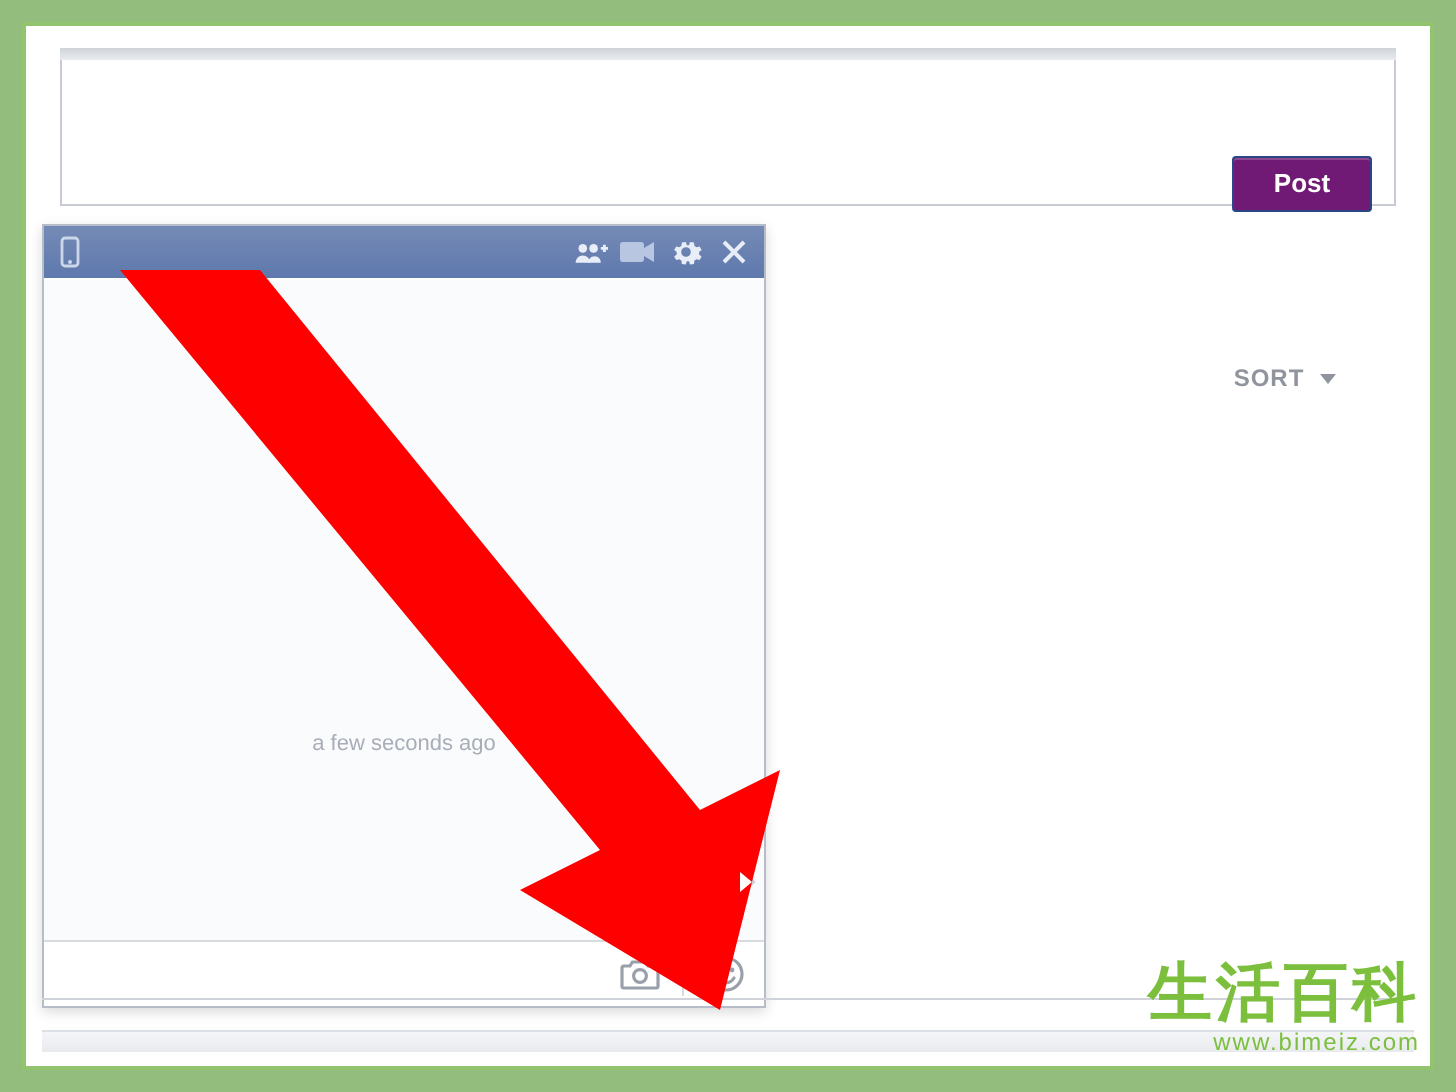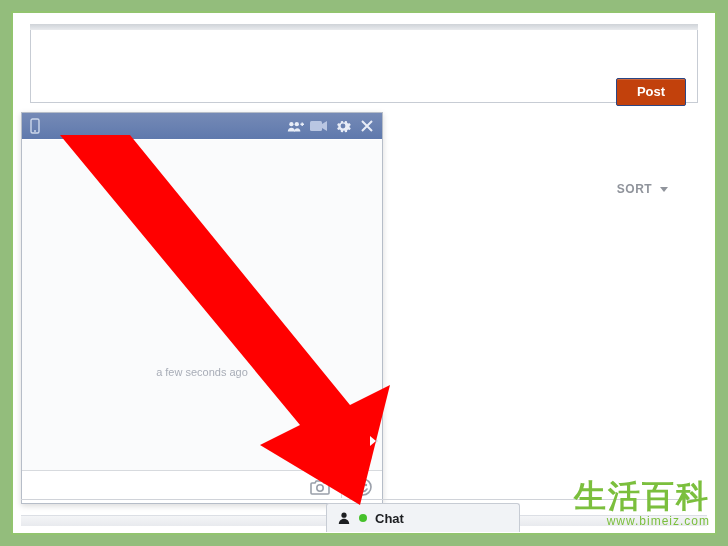--- a/index.html
+++ b/index.html
@@ -2,21 +2,21 @@
 <html><head>
 <meta charset="utf-8">
 <style>
   html,body{margin:0;padding:0;font-family:"Helvetica Neue",Helvetica,Arial,sans-serif;background:#9ac183;}
   #stage{position:relative;width:728px;height:546px;margin:0 auto;background:#93bd7c;overflow:hidden;}
   
   #frame-border{position:absolute;left:11px;top:11px;right:11px;bottom:11px;border:2px solid #92c46f;background:#fff;}
   #shadow-top{position:absolute;left:30px;right:30px;top:24px;height:6px;background:linear-gradient(#cfd3d8,#e9ebee);}
   
   #post-pane{position:absolute;left:30px;right:30px;top:30px;height:72px;background:#fff;border:1px solid #c7ccd4;border-top:none;}
-  #post-btn{position:absolute;right:42px;top:78px;width:68px;height:26px;background:#c2410c;border:1px solid #2b4684;color:#fff;font-weight:bold;font-size:13px;line-height:26px;text-align:center;border-radius:2px;box-shadow:inset 0 1px 0 rgba(255,255,255,.2);cursor:pointer;}
+  #post-btn{position:absolute;right:42px;top:78px;width:68px;height:26px;background:#701a75;border:1px solid #2b4684;color:#fff;font-weight:bold;font-size:13px;line-height:26px;text-align:center;border-radius:2px;box-shadow:inset 0 1px 0 rgba(255,255,255,.2);cursor:pointer;}
   
   #sort{position:absolute;right:60px;top:138px;color:#90949c;font-size:12px;font-weight:bold;letter-spacing:.5px;cursor:pointer;margin-top:44px;}
   #sort .caret{display:inline-block;margin-left:4px;border-left:4px solid transparent;border-right:4px solid transparent;border-top:5px solid #90949c;vertical-align:middle;}
   
   #chat-win{position:absolute;left:21px;top:112px;width:360px;height:390px;background:#fff;border:1px solid #b6bdc8;box-shadow:0 2px 6px rgba(0,0,0,.15);}
   #chat-head{height:26px;background:#6d84b4;background:linear-gradient(#758ab6,#5f79ad);display:flex;align-items:center;padding:0 6px;}
   #chat-head .left-ico{width:16px;height:16px;margin-right:4px;}
   #chat-head .spacer{flex:1;}
   #chat-head .ico{width:18px;height:16px;margin-left:6px;cursor:pointer;display:flex;align-items:center;justify-content:center;}
   #chat-body{position:absolute;left:0;right:0;top:27px;bottom:32px;background:#fafbfc;}
@@ -119,28 +119,20 @@
             <circle cx="13" cy="8" r="1.2" fill="#9aa0aa"></circle>
             <path d="M6 12c1 1.6 2.4 2.4 4 2.4s3-.8 4-2.4" fill="none" stroke="#9aa0aa" stroke-width="1.6" stroke-linecap="round"></path>
           </svg>
       </span>
     </div>
   </div>
 
   <div id="bottom-divider"></div>
   <div id="bottom-strip"></div>
 
-  <div id="chat-dock">
-    <svg width="14" height="14" viewBox="0 0 14 14">
-        <circle cx="7" cy="4.2" r="2.6" fill="#1c1e21"></circle>
-        <path d="M1.8 13c0-2.9 2.3-5.2 5.2-5.2s5.2 2.3 5.2 5.2" fill="#1c1e21"></path>
-      </svg>
-    <span class="dot"></span>
-    <span class="label">Chat</span>
-  </div>
 
   <svg id="arrow" width="340" height="380" viewBox="0 0 340 380">
     <polygon points="0,0 70,0 290,270 330,250 300,370 200,310 240,290" fill="#ff0000"></polygon>
   </svg>
 
   <div id="wm">
     <div class="big">生活百科</div>
     <div class="small">www.bimeiz.com</div>
   </div>
 </div>

